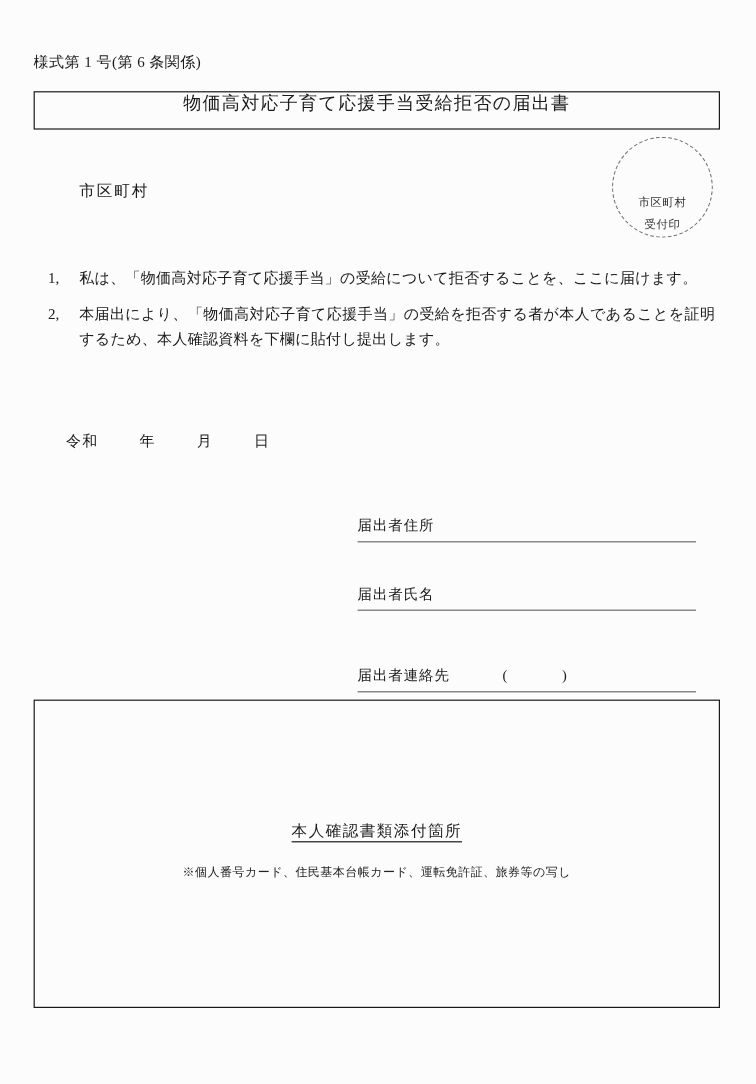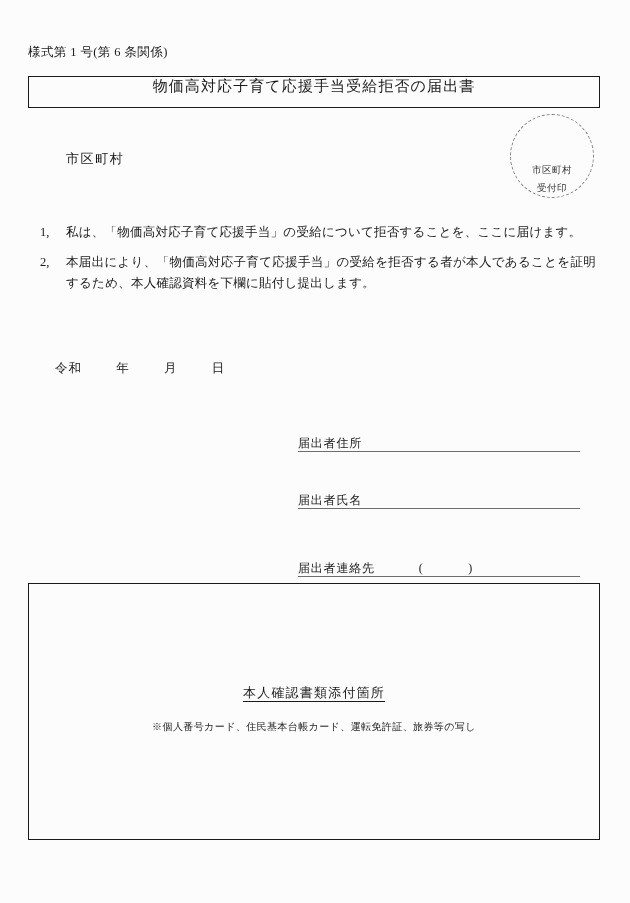--- a/index.html
+++ b/index.html
@@ -134,21 +134,21 @@
 
   
   .sig-field {
     position: absolute;
     left: 298px;
     width: 282px;
     height: 20px;
     border-bottom: 1.1px solid #6d6d6d;
     box-sizing: border-box;
     display: flex;
-    align-items: flex-end;
+    align-items: flex-start;
     white-space: nowrap;
   }
   .sig-addr  { top: 432px; }
   .sig-name  { top: 489px; }
   .sig-tel   { top: 557px; }
   .sig-label {
     font-size: 12px;
     letter-spacing: 0.8px;
     line-height: 1;
     padding-bottom: 2px;

